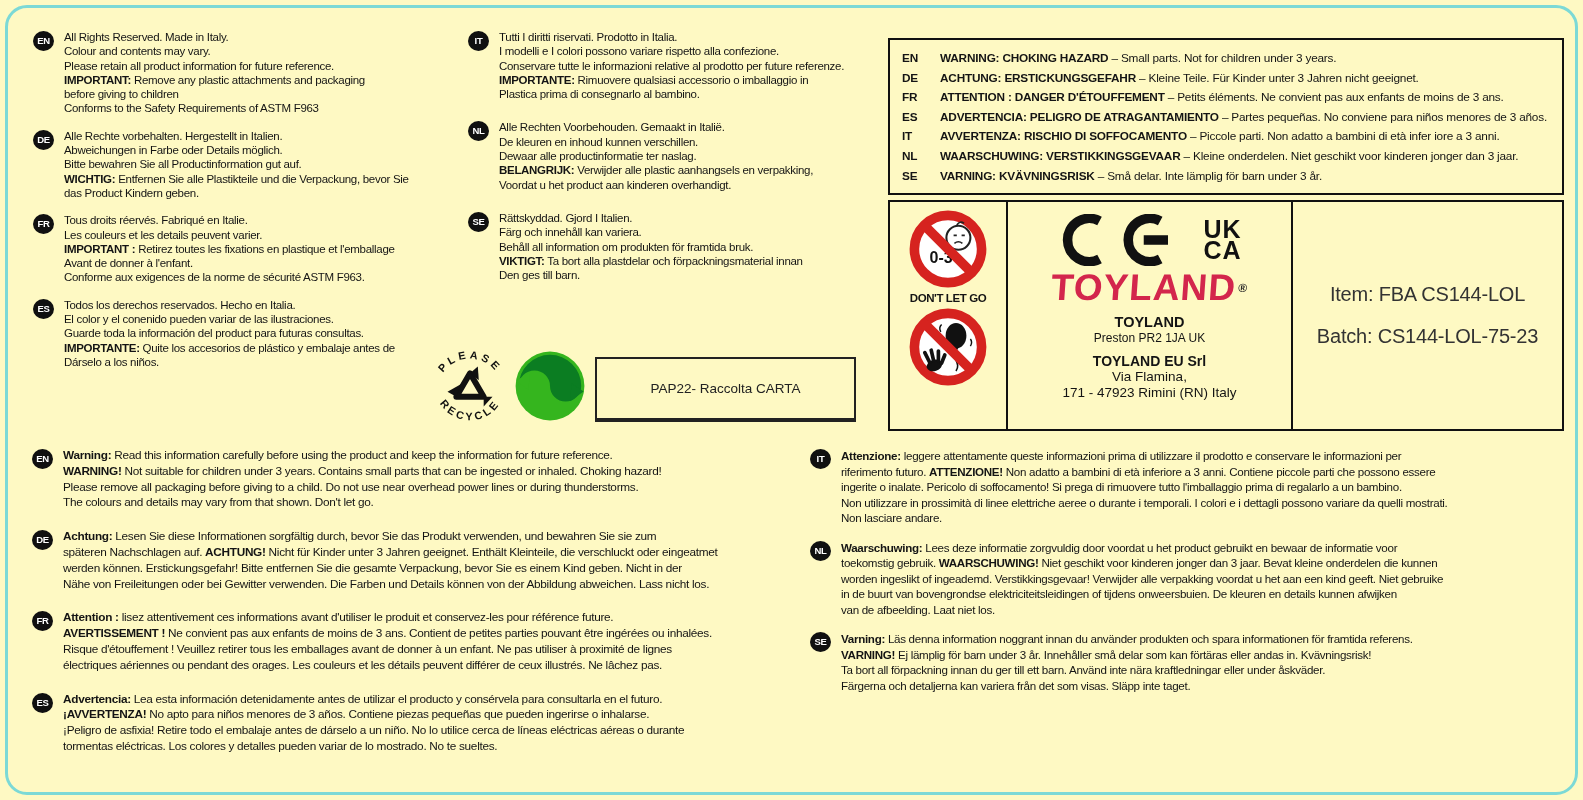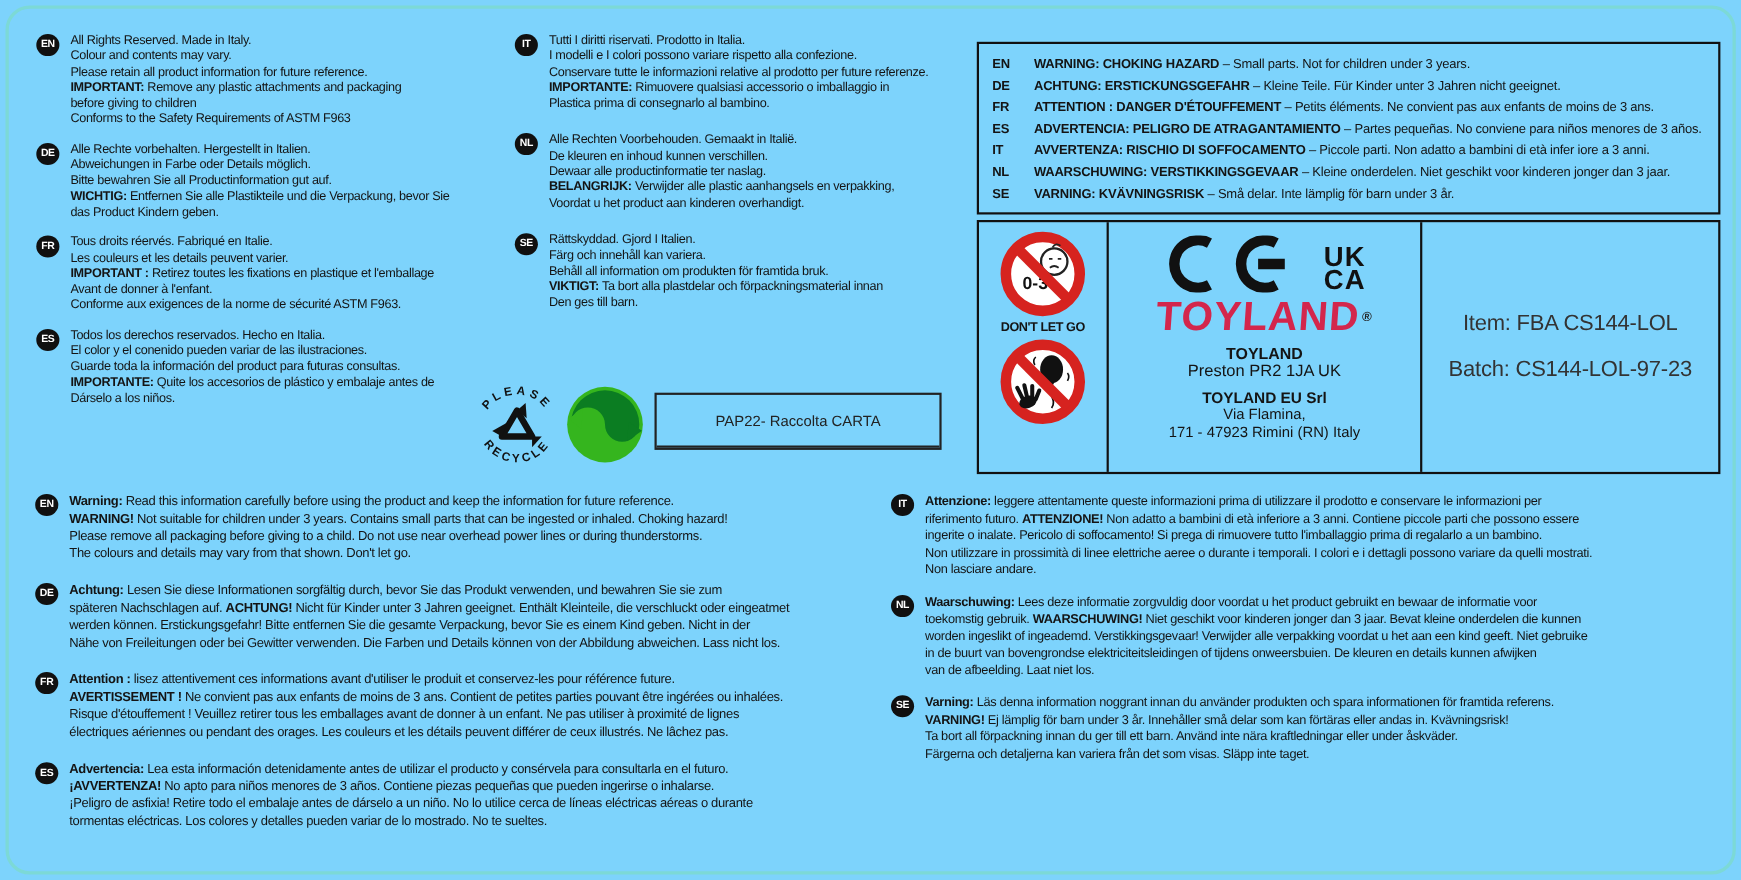--- a/index.html
+++ b/index.html
@@ -1,17 +1,17 @@
 <!DOCTYPE html>
 <html><head>
 <meta charset="utf-8">
 <style>
   html,body{margin:0;padding:0;background:#fff;}
   #label-sheet{
-    position:relative;width:1583px;height:800px;background:#7dd3fc;
+    position:relative;width:1583px;height:800px;background:#fef9c3;
     font-family:"Liberation Sans", sans-serif;color:#141414;overflow:hidden;
   }
   #sheet-border{
     position:absolute;left:5px;top:5px;right:5px;bottom:5px;
     border:3px solid #7cd9d6;border-radius:22px;pointer-events:none;
   }
   .lang-col{position:absolute;}
   .lang-block{display:flex;gap:10px;align-items:flex-start;}
   .badge{
     flex:0 0 auto;display:inline-flex;align-items:center;justify-content:center;
@@ -40,39 +40,39 @@
   .warn-row{display:grid;grid-template-columns:32px 1fr;column-gap:6px;line-height:19.6px;white-space:nowrap;}
   .warn-lang{font-weight:bold;}
   
   #brand-box{
     position:absolute;left:888px;top:200px;width:676px;height:231px;
     border:2px solid #111;box-sizing:border-box;display:flex;
   }
   #brand-col-icons{flex:0 0 116px;border-right:2px solid #111;display:flex;flex-direction:column;align-items:center;padding-top:7px;}
   #dont-let-go{font-weight:bold;font-size:11.5px;margin:3px 0;white-space:nowrap;letter-spacing:-0.4px;}
   #brand-col-logo{flex:0 0 283px;border-right:2px solid #111;display:flex;flex-direction:column;align-items:center;padding-top:12px;}
-  #cert-row{display:flex;align-items:flex-end;gap:28px;height:52px;}
+  #cert-row{display:flex;align-items:center;gap:28px;height:52px;}
   .ukca{font-weight:bold;font-size:25px;line-height:21px;letter-spacing:1px;color:#111;}
   #toyland-logo{
     font-weight:bold;font-size:37px;color:#d3264c;letter-spacing:1px;
     transform:skewX(-4deg);line-height:40px;margin-top:2px;white-space:nowrap;
   }
   #toyland-logo .reg{font-size:12px;color:#222;vertical-align:top;transform:none;margin-left:2px;}
   .addr{text-align:center;line-height:16px;}
   #brand-name{font-weight:bold;font-size:14.5px;margin-top:6px;}
-  #brand-addr1{font-size:15px;}
+  #brand-addr1{font-size:12px;}
   #brand-company{font-weight:bold;font-size:14px;margin-top:7px;}
   #brand-addr2,#brand-addr3{font-size:13.5px;}
   #brand-col-item{flex:1 1 auto;display:flex;flex-direction:column;align-items:center;justify-content:center;gap:19px;
     font-size:20px;color:#333;letter-spacing:-0.2px;}
   
   #please-recycle{position:absolute;left:426px;top:342px;}
   #green-dot{position:absolute;left:514px;top:350px;}
   #pap-box{
-    position:absolute;left:595px;top:357px;width:261px;height:52px;box-sizing:border-box;
+    position:absolute;left:595px;top:357px;width:261px;height:65px;box-sizing:border-box;
     border:2px solid #222;display:flex;flex-direction:column;
   }
   #pap-box .pap-cell{flex:1;display:flex;align-items:center;justify-content:center;font-size:13.5px;color:#222;}
   #pap-box .pap-cell:first-child{border-bottom:2px solid #222;}
 </style>
 </head>
 <body>
 
 <div id="label-sheet">
   <div id="sheet-border"></div>
@@ -260,21 +260,21 @@
       </div>
       <div class="addr" id="brand-name">TOYLAND</div>
       <div class="addr" id="brand-addr1">Preston PR2 1JA UK</div>
       <div class="addr" id="brand-company">TOYLAND EU Srl</div>
       <div class="addr" id="brand-addr2">Via Flamina,</div>
       <div class="addr" id="brand-addr3">171 - 47923 Rimini (RN) Italy</div>
     </div>
 
     <div id="brand-col-item">
       <div>Item: FBA CS144-LOL</div>
-      <div>Batch: CS144-LOL-97-23</div>
+      <div>Batch: CS144-LOL-75-23</div>
     </div>
   </div>
 
   <div id="bottom-left-col" class="lang-col">
       <div class="lang-block">
         <span class="badge">EN</span>
         <div class="block-body">
           <div class="t-line"><span class="bold">Warning:</span><span> Read this information carefully before using the product and keep the information for future reference.</span></div>
           <div class="t-line"><span class="bold">WARNING!</span><span> Not suitable for children under 3 years. Contains small parts that can be ingested or inhaled. Choking hazard!</span></div>
           <div class="t-line"><span>Please remove all packaging before giving to a child. Do not use near overhead power lines or during thunderstorms.</span></div>

